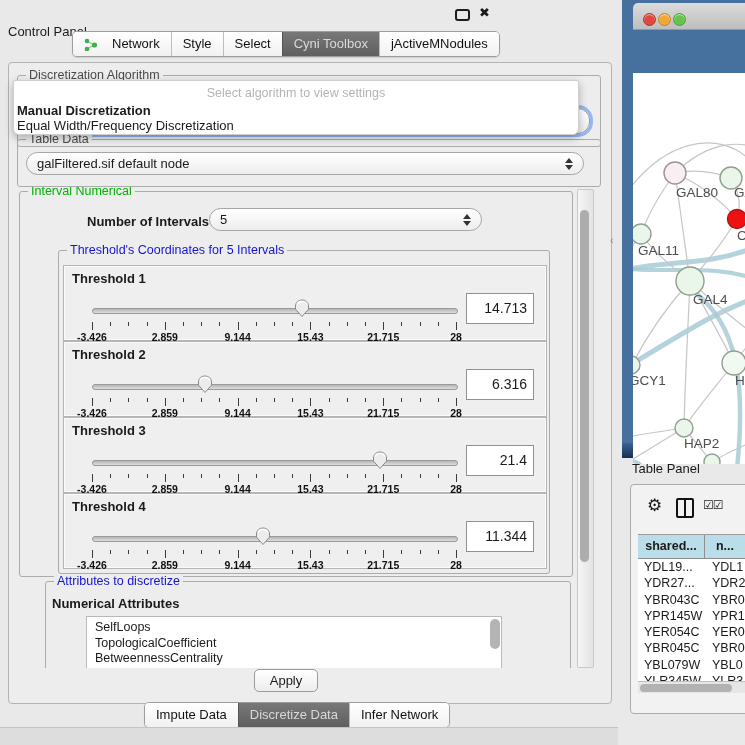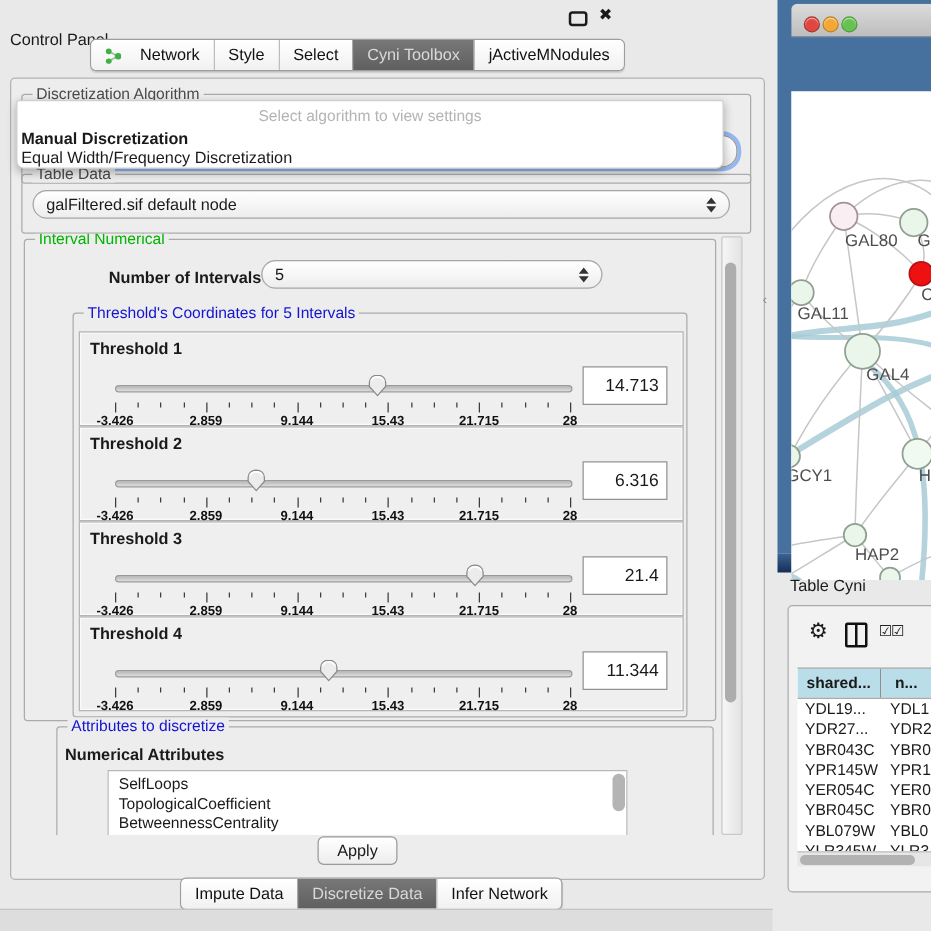--- a/index.html
+++ b/index.html
@@ -448,21 +448,21 @@
       <text x="638" y="211" font-size="13.5" fill="#4d4d4d" font-family="Liberation Sans, sans-serif">GAL11</text>
       <text x="693" y="260" font-size="13.5" fill="#4d4d4d" font-family="Liberation Sans, sans-serif">GAL4</text>
       <text x="629" y="341" font-size="13.5" fill="#4d4d4d" font-family="Liberation Sans, sans-serif">GCY1</text>
       <text x="735" y="341" font-size="13.5" fill="#4d4d4d" font-family="Liberation Sans, sans-serif">H</text>
       <text x="684" y="404" font-size="13.5" fill="#4d4d4d" font-family="Liberation Sans, sans-serif">HAP2</text>
     </svg>
 </div>
 
 <div class="abs" id="splitter-handle">‹</div>
 
-<div class="abs" id="table-panel-title">Table Cyni</div>
+<div class="abs" id="table-panel-title">Table Panel</div>
 <div class="abs" id="table-panel">
   <div id="tp-toolbar">
     <div class="glyph" id="gear-icon">⚙</div>
     <div id="columns-icon"></div>
     <div class="glyph" id="checkboxes-icon">☑☑</div>
   </div>
   <div id="tp-table">
     <div class="tp-header">
       <div class="hcell hc1">shared...</div>
       <div class="hcell hc2">n...</div>

